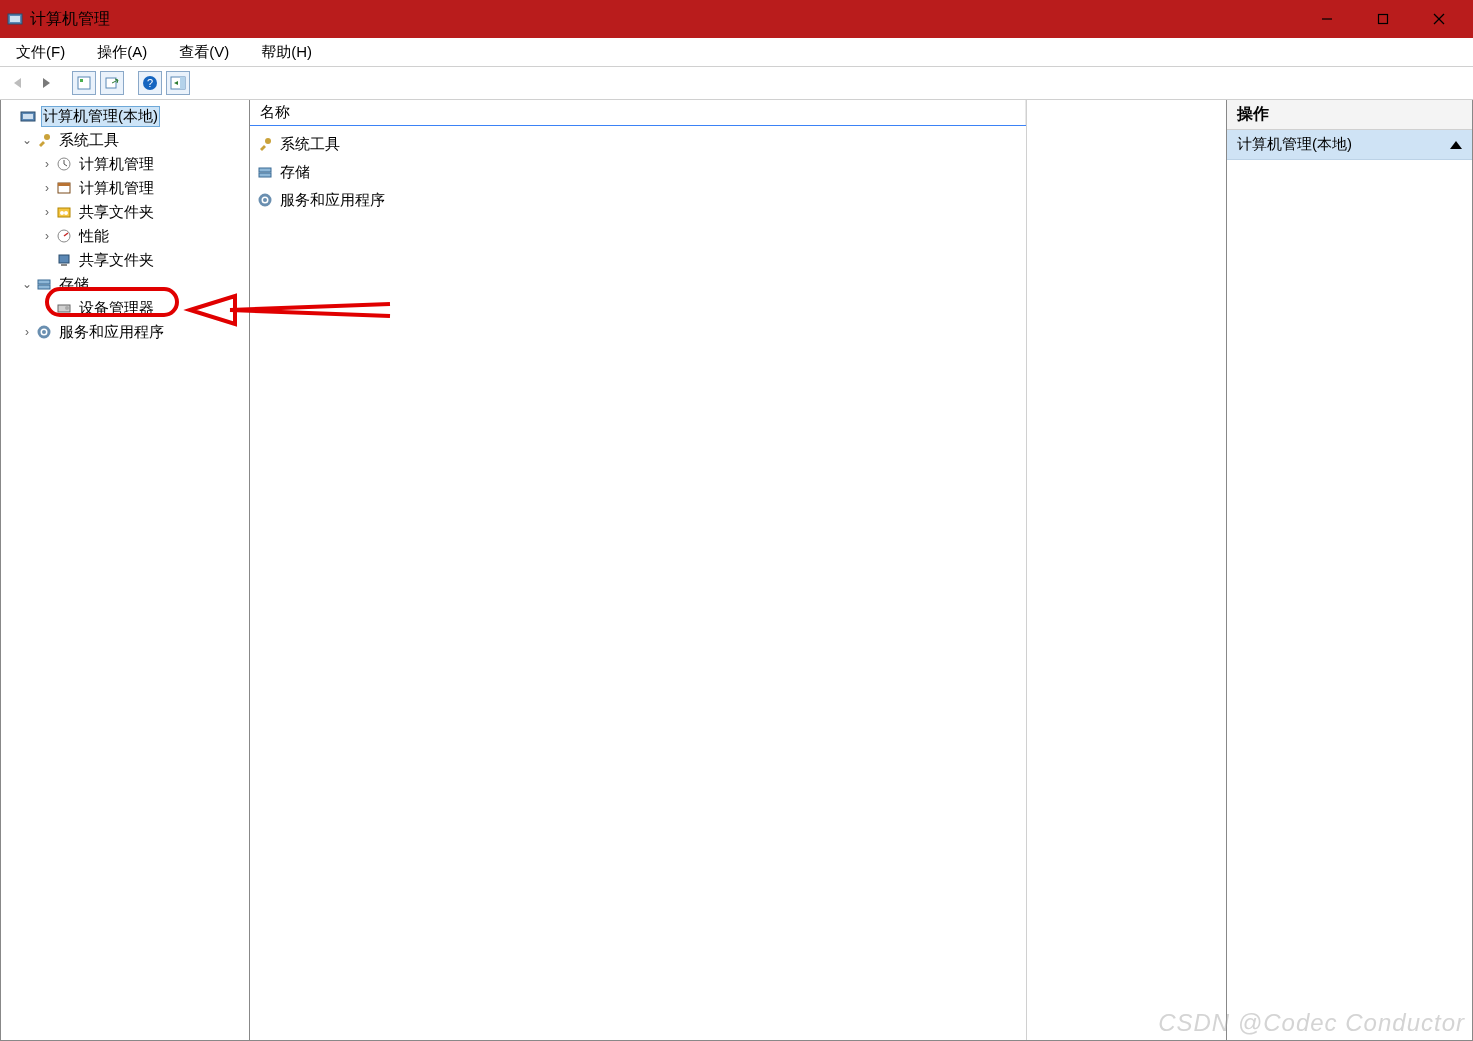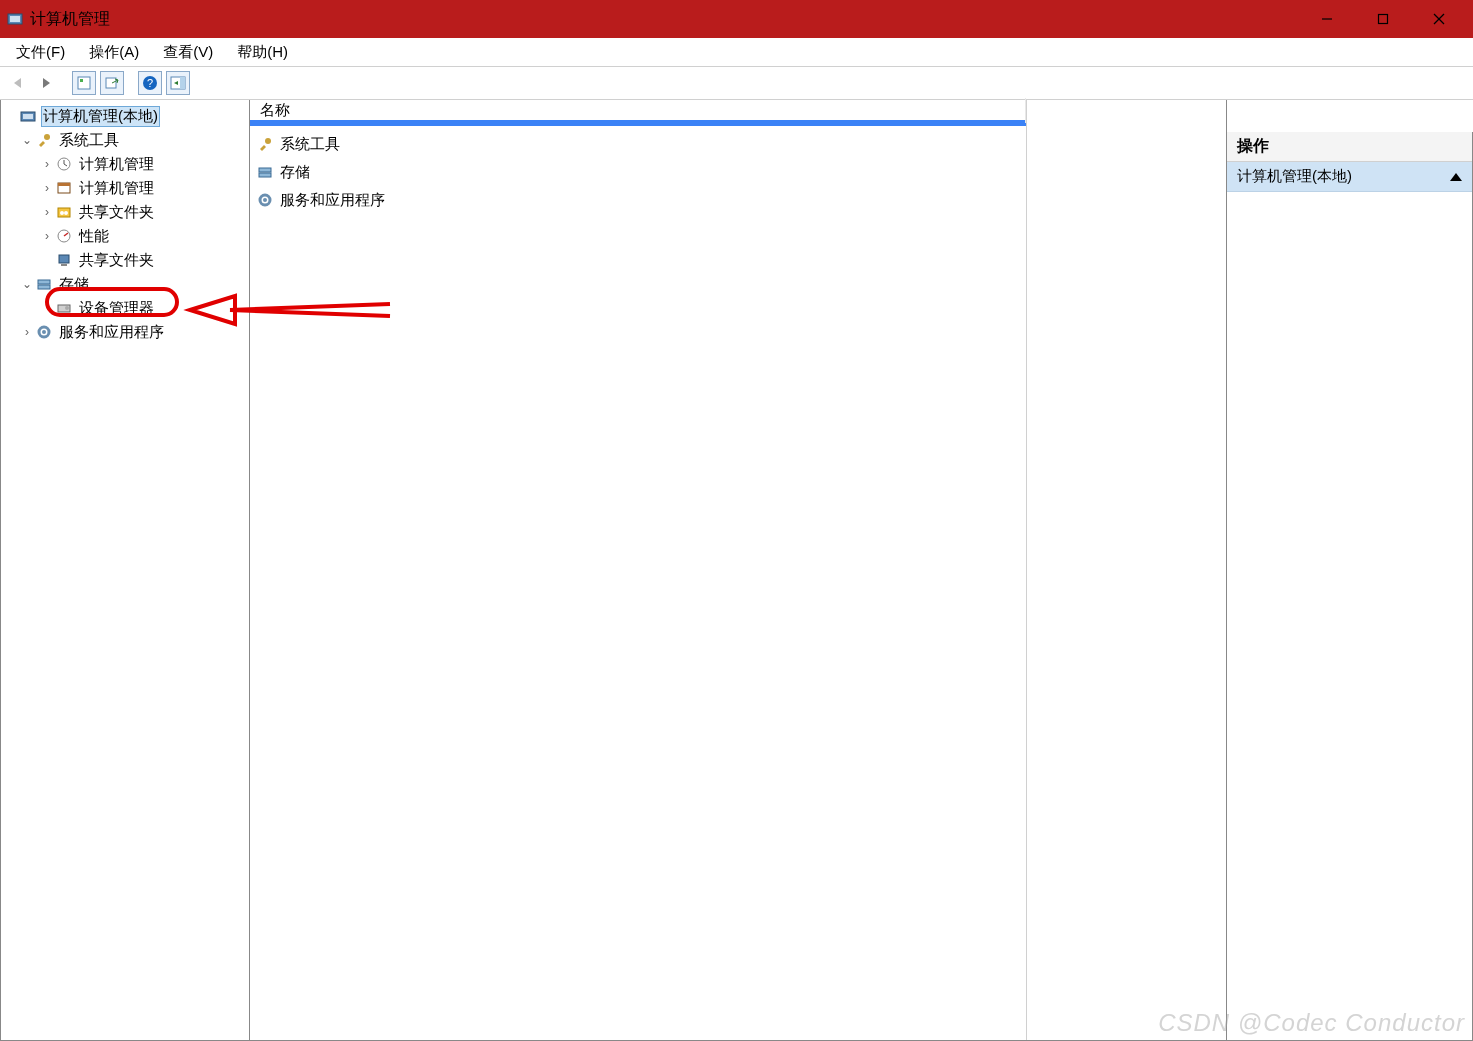--- a/index.html
+++ b/index.html
@@ -7,21 +7,21 @@
 
   
   .titlebar { height: 38px; display: flex; align-items: center; padding: 0 6px; background: #b91c1c; }
   .titlebar .app-icon { width: 18px; height: 18px; margin-right: 6px; display:flex;align-items:center;justify-content:center; }
   .titlebar .title { font-size: 16px; color: #000; }
   .win-controls { margin-left: auto; display: flex; }
   .win-btn { width: 56px; height: 38px; display:flex;align-items:center;justify-content:center; }
   .win-btn svg { stroke:#000; stroke-width:1.2; fill:none; }
 
   
-  .menubar { height: 28px; display: flex; align-items: center; padding: 0 6px; font-size: 15px; gap: 4px; }
+  .menubar { height: 28px; display: flex; align-items: center; padding: 0 6px; font-size: 15px; gap: 12px; }
   .menu-item { padding: 3px 10px; cursor: default; }
 
   
   .toolbar { height: 34px; border-top: 1px solid #d0d0d0; border-bottom: 1px solid #d0d0d0; display:flex; align-items:center; padding: 0 6px; gap: 4px; }
   .tool-btn { width: 24px; height: 24px; display:flex;align-items:center;justify-content:center; border:1px solid transparent; }
   .tool-btn.boxed { border:1px solid #8aa8c8; background:#eaf2fb; }
   .sep { width: 6px; }
 
   
   .workspace { display:flex; height: calc(100% - 100px); }
@@ -35,29 +35,29 @@
   .ticon { width:18px; height:18px; margin-right:4px; display:flex;align-items:center;justify-content:center; flex-shrink:0; }
   .tlabel { padding: 1px 2px; }
   .tlabel.sel { background:#cde4f7; border:1px solid #6ea8d8; padding:0 1px; }
   .indent-0 { padding-left: 0px; }
   .indent-1 { padding-left: 16px; }
   .indent-2 { padding-left: 36px; }
 
   
   .center-panel { flex:1; border: 1px solid #888; border-top:none; border-left:none; display:flex; }
   .list-area { flex:1; }
-  .list-header { display:flex; height:26px; align-items:center; border-bottom:6px solid #3b82f6; }
+  .list-header { display:flex; height:26px; align-items:center; border-bottom:1px solid #3b82f6; }
   .col-h { flex:1; padding:3px 10px; font-size:15px; border-right:1px solid #e8e8e8; }
   .list-body { padding: 4px 0; }
   .list-row { display:flex; align-items:center; height:28px; padding:0 6px; font-size:15px; }
   .list-row .ticon { margin-right:6px; }
   .center-blank { width:200px; border-left:1px solid #d0d0d0; }
 
   
-  .actions-panel { width:246px; border:1px solid #888; border-top:none; border-left:none; background:#fff;margin-top:32px; }
+  .actions-panel { width:246px; border:1px solid #888; border-top:none; border-left:none; background:#fff; }
   .ap-head { height:30px; display:flex; align-items:center; padding:0 10px; font-size:16px; font-weight:600; border-bottom:1px solid #d0d0d0; background:#f4f4f4; }
   .ap-section { height:30px; display:flex; align-items:center; justify-content:space-between; padding:0 10px; font-size:15px; background:#cfe3f5; border-bottom:1px solid #bcd2e6; }
   .ap-item { height:30px; display:flex; align-items:center; justify-content:space-between; padding:0 10px 0 38px; font-size:15px; }
   .tri-up { width:0;height:0;border-left:6px solid transparent;border-right:6px solid transparent;border-bottom:8px solid #000; }
   .tri-right { width:0;height:0;border-top:6px solid transparent;border-bottom:6px solid transparent;border-left:8px solid #000; }
 
   
   .red-circle { position:absolute; border:4px solid #e00000; border-radius:18px; pointer-events:none; }
   .red-arrow { position:absolute; pointer-events:none; }
 

